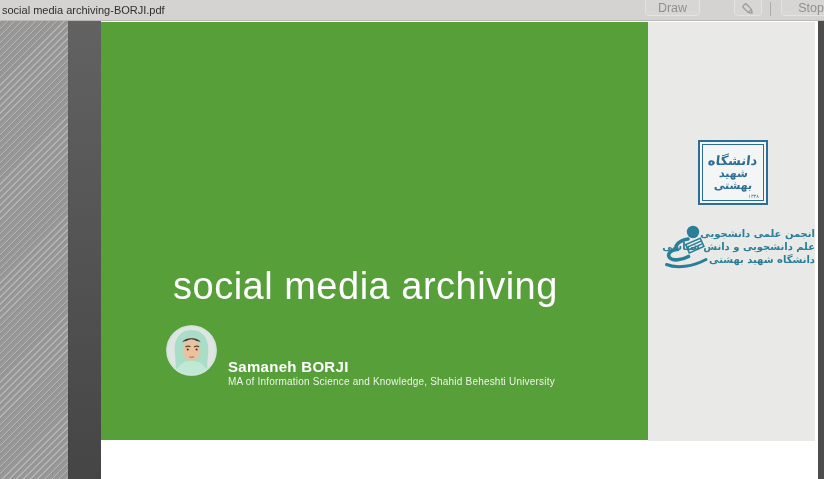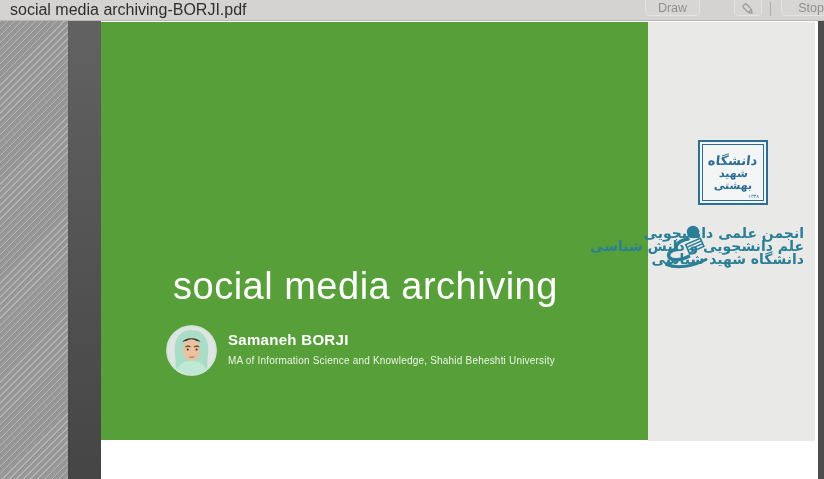--- a/index.html
+++ b/index.html
@@ -3,21 +3,21 @@
 <meta charset="utf-8">
 <style>
   * { margin:0; padding:0; box-sizing:border-box; }
   html,body { width:824px; height:479px; overflow:hidden; background:#fff;
               font-family:"Liberation Sans", sans-serif; }
   .screen { position:relative; width:824px; height:479px; overflow:hidden; }
 
   
   .topbar { position:absolute; left:0; top:0; width:824px; height:21px;
             background:#d4d3d1; border-bottom:1px solid #b9b8b6; overflow:hidden; z-index:5; }
-  .doc-title { position:absolute; left:10px; top:0; line-height:20px; font-size:16px;
+  .doc-title { position:absolute; left:2px; top:0; line-height:20px; font-size:11px;
                color:#2e2e2e; white-space:nowrap; }
   .tb-btn { position:absolute; top:-4px; height:20px; border:1px solid #e4e3e1;
             border-radius:4px; background:rgba(255,255,255,0.08); color:#8f8f8f;
             font-size:12.5px; font-family:"Liberation Sans",sans-serif; text-align:center;
             line-height:22px; cursor:default; }
   .tb-draw { left:645px; width:55px; }
   .tb-icon { left:734px; width:28px; }
   .tb-icon svg { margin-top:5px; }
   .tb-sep { position:absolute; left:770px; top:2px; width:1px; height:14px; background:#acabab; }
   .tb-stop { left:781px; width:86px; }
@@ -35,41 +35,41 @@
 
   
   .page { position:absolute; left:101px; top:21px; width:717px; height:458px; background:#ffffff; }
   .green-slide { position:absolute; left:0; top:1px; width:580px; height:418px; background:#569f39; }
   .slide-title { position:absolute; left:72px; top:243px; width:460px; color:#ffffff;
                  font-size:38px; font-weight:300; letter-spacing:0.5px;
                  font-family:"Liberation Sans",sans-serif; white-space:nowrap; }
   .author-row { position:absolute; left:65px; top:303px; display:flex; align-items:flex-start; }
   .avatar { width:51px; height:51px; flex:0 0 auto; }
   .author-text { margin-left:11px; padding-top:6px; }
-  .author-name { color:#ffffff; font-size:15px; font-weight:bold; letter-spacing:0.3px; }
-  .author-affil { color:#eef4e8; font-size:10px; margin-top:7px; letter-spacing:0.2px; }
+  .author-name { color:#ffffff; font-size:15px; font-weight:bold; letter-spacing:0.3px;margin-top:27px; }
+  .author-affil { color:#eef4e8; font-size:10px; margin-top:1px; letter-spacing:0.2px; }
 
   
   .logo-panel { position:absolute; left:547px; top:1px; width:167px; height:419px; background:#e9e9e8; }
 
   .emblem { position:absolute; left:50px; top:118px; width:70px; height:65px;
             border:2px solid #2d6e96; background:#f4f6f6; padding:2px; }
   .emblem-inner { width:100%; height:100%; border:1px solid #2d6e96; position:relative;
                   display:flex; flex-direction:column; align-items:center; justify-content:center;
                   direction:rtl; font-family:"DejaVu Sans",sans-serif; color:#2d6e96; }
   .emblem-inner .l1 { font-size:13px; font-weight:bold; line-height:14px; transform:skewX(-6deg); }
   .emblem-inner .l2 { font-size:11px; font-weight:bold; line-height:12px; transform:skewX(-6deg); }
   .emblem-inner .l3 { font-size:11px; font-weight:bold; line-height:12px; transform:skewX(-6deg); }
   .emblem-year { position:absolute; bottom:1px; right:4px; font-size:5px; color:#2d6e96; }
 
   .assoc { position:absolute; left:14px; top:200px; width:145px; height:52px; }
   .assoc-fig { position:absolute; left:0; top:2px; }
-  .assoc-text { position:absolute; left:50px; top:5px; width:92px; direction:rtl;
+  .assoc-text { position:absolute; left:61px; top:5px; width:92px; direction:rtl;
                 font-family:"DejaVu Sans",sans-serif; color:#2a7f96; font-weight:bold;
-                font-size:14px; line-height:13px; text-align:left; white-space:nowrap; }
+                font-size:10px; line-height:13px; text-align:left; white-space:nowrap; }
 
   .infolab { position:absolute; left:8px; top:259px; width:152px; height:60px; }
   .infolab-ring { position:absolute; left:0; top:2px; }
   .infolab-name { position:absolute; left:55px; top:2px; font-size:26px; font-weight:600;
                   letter-spacing:-0.5px; font-family:"Liberation Sans",sans-serif; }
   .infolab-info { color:#3b87d8; }
   .infolab-lab { color:#3fbe30; }
   .infolab-fa { position:absolute; left:55px; top:33px; width:94px; text-align:center; direction:rtl;
                 font-family:"DejaVu Sans",sans-serif; color:#2b6fd6; font-weight:bold; font-size:10px; }
 </style>
@@ -154,20 +154,20 @@
             <g transform="rotate(-24 33 22)" stroke="#2a7f96" stroke-width="1.5" fill="#e9e9e8">
               <rect x="25" y="17" width="16" height="9"></rect>
               <line x1="25" y1="20" x2="41" y2="20"></line>
               <line x1="25" y1="23" x2="41" y2="23"></line>
             </g>
           </svg>
         </div>
         <div class="assoc-text">
           <div>انجمن علمی دانشجویی</div>
           <div>علم دانشجویی و دانش شناسی</div>
-          <div>دانشگاه شهید شناسی</div>
+          <div>دانشگاه شهید بهشتی</div>
         </div>
       </div>
 
 
     </div>
   </div>
 </div>
 
 </body></html>

